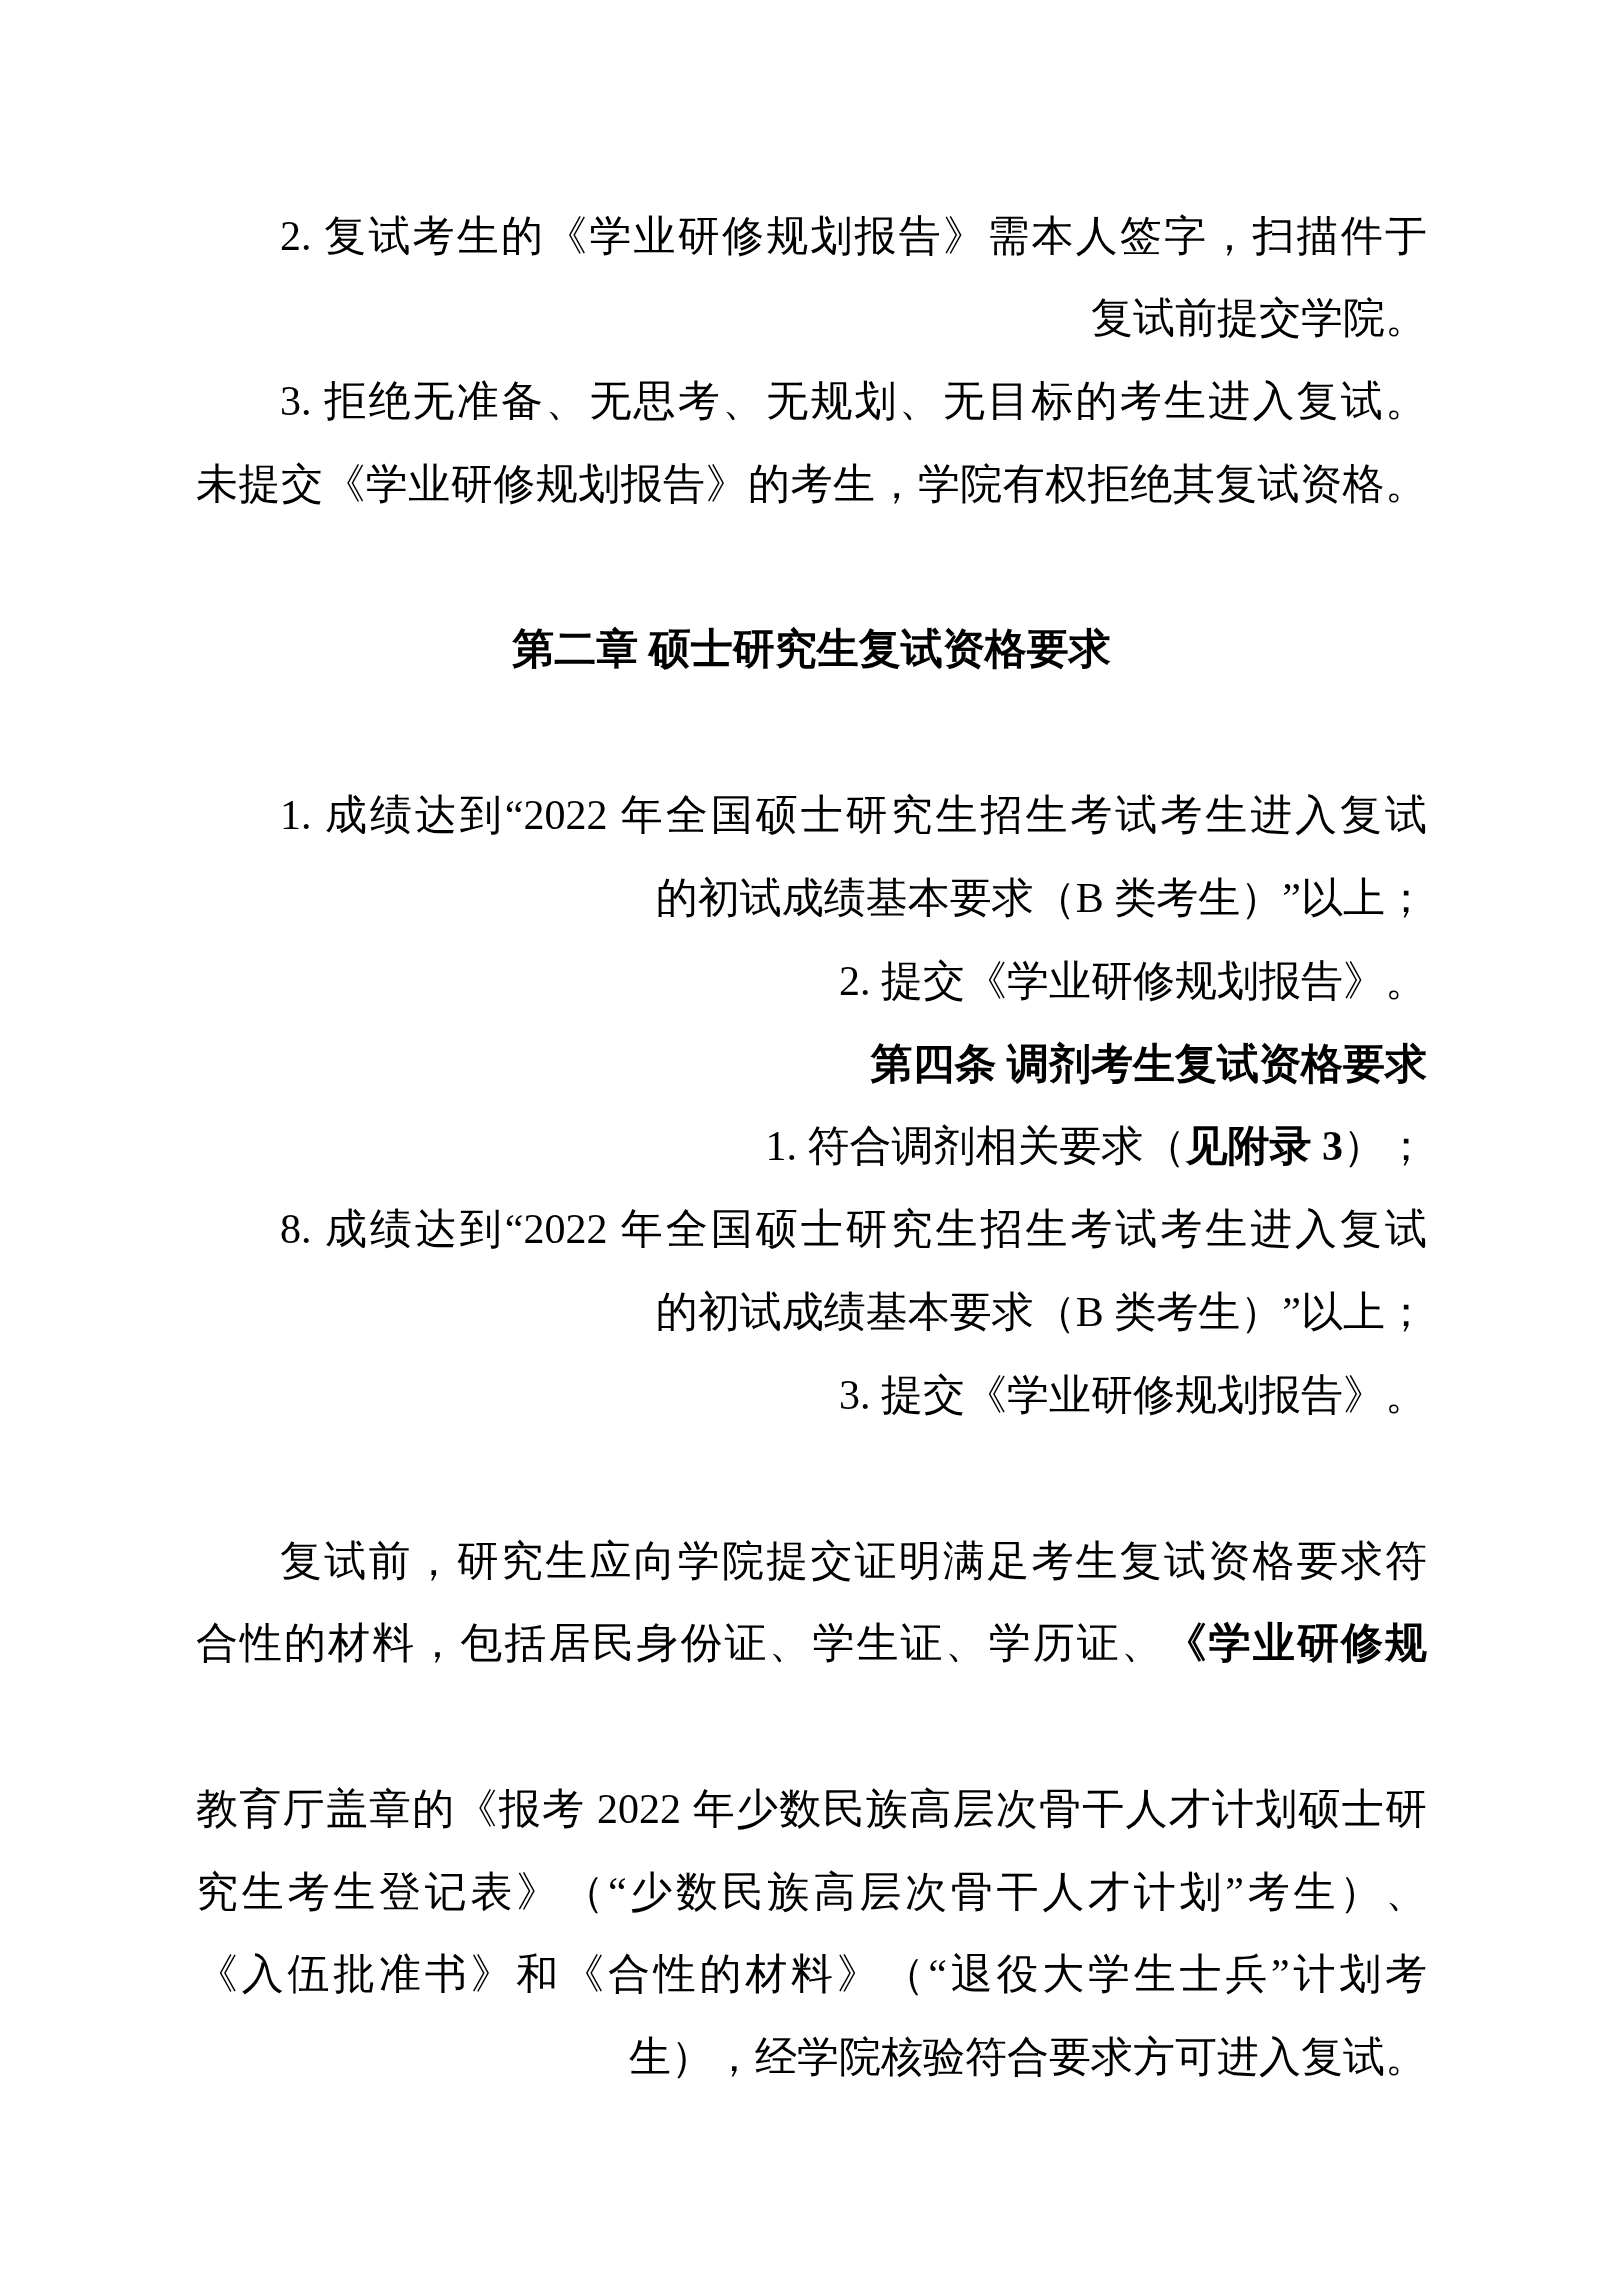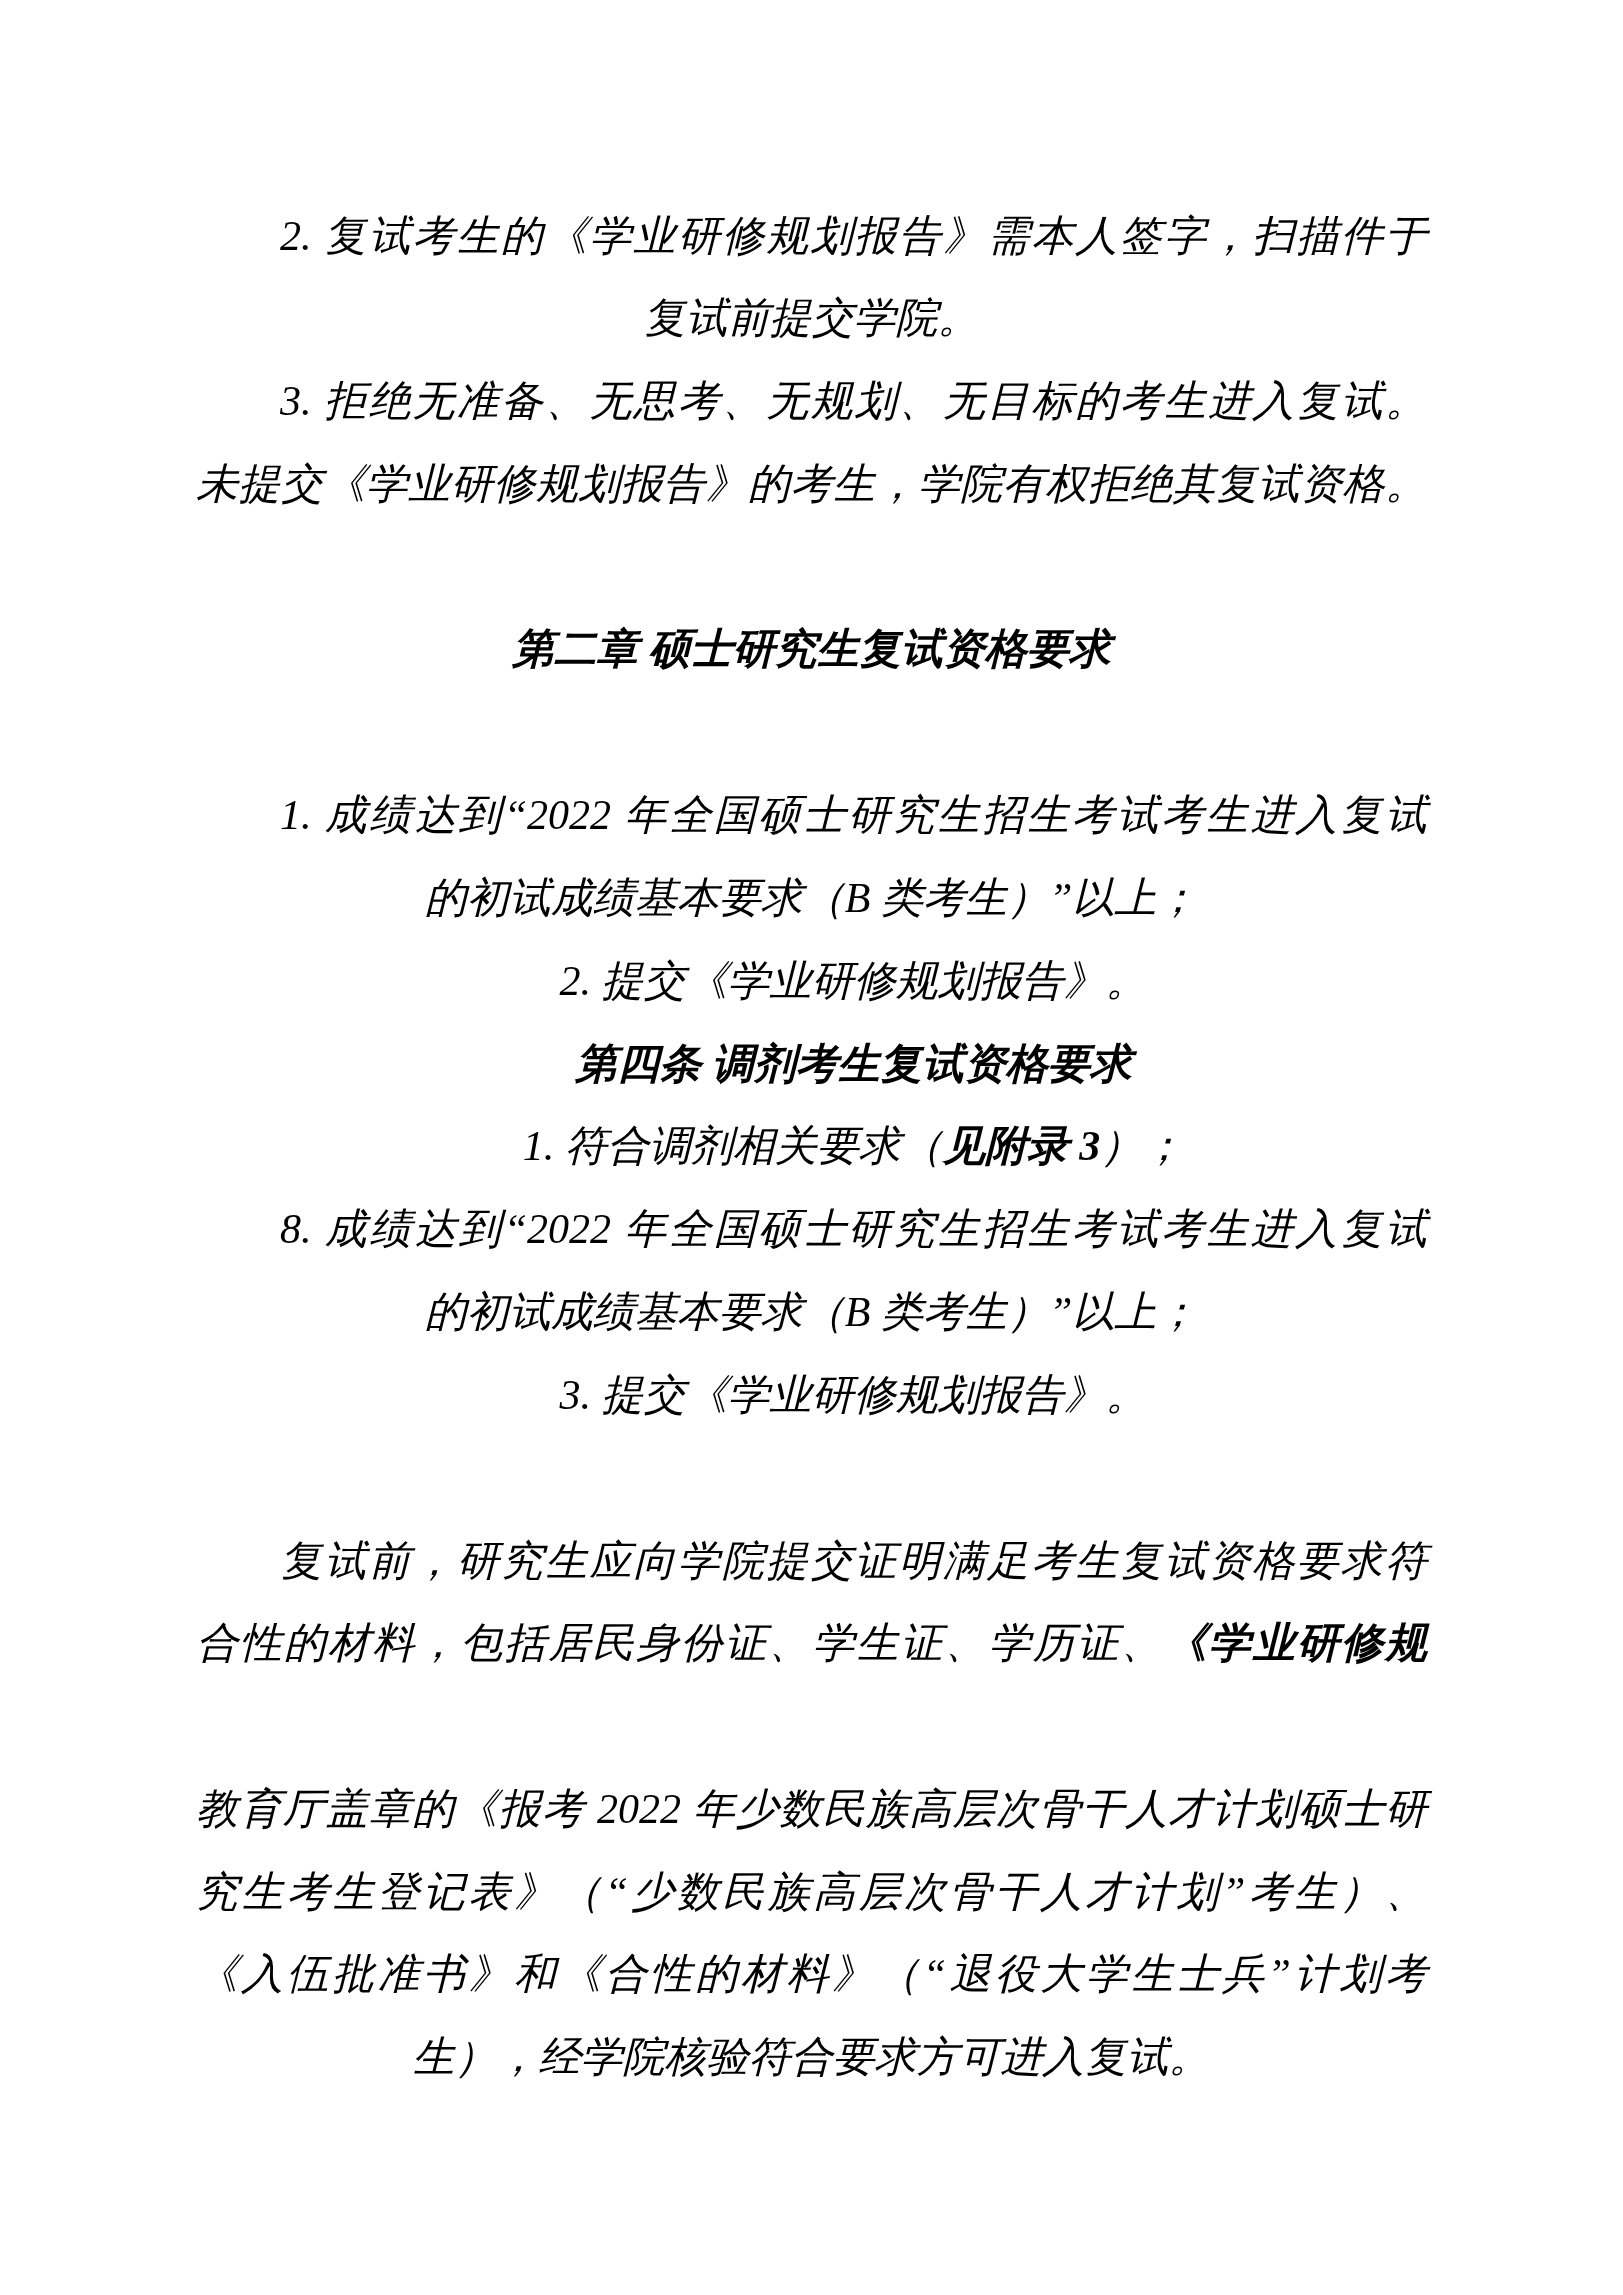--- a/index.html
+++ b/index.html
@@ -3,29 +3,29 @@
 <meta charset="utf-8">
 <style>
   html,body{margin:0;padding:0;}
   body{
     width:1623px;height:2295px;
     background:#ffffff;
     position:relative;
     font-family:"Liberation Serif","DejaVu Serif",serif;
     color:#000000;
   }
-  .page{position:absolute;inset:0;background:#ffffff;font-style:italic;}
+  .page{position:absolute;inset:0;background:#ffffff;}
   .ln{
     position:absolute;
     left:196px;
     width:1231px;
     font-size:42px;
     line-height:47px;
     color:#000000;
-    text-align:center;
+    text-align:right;
   }
   .j{text-align:justify;text-align-last:justify;}
   .ind{text-indent:2em;}
   .ctr{text-align:right;text-align-last:center;}
   .hd{font-weight:700;}
   .b{font-weight:700;}
 </style>
 </head>
 <body>
 

